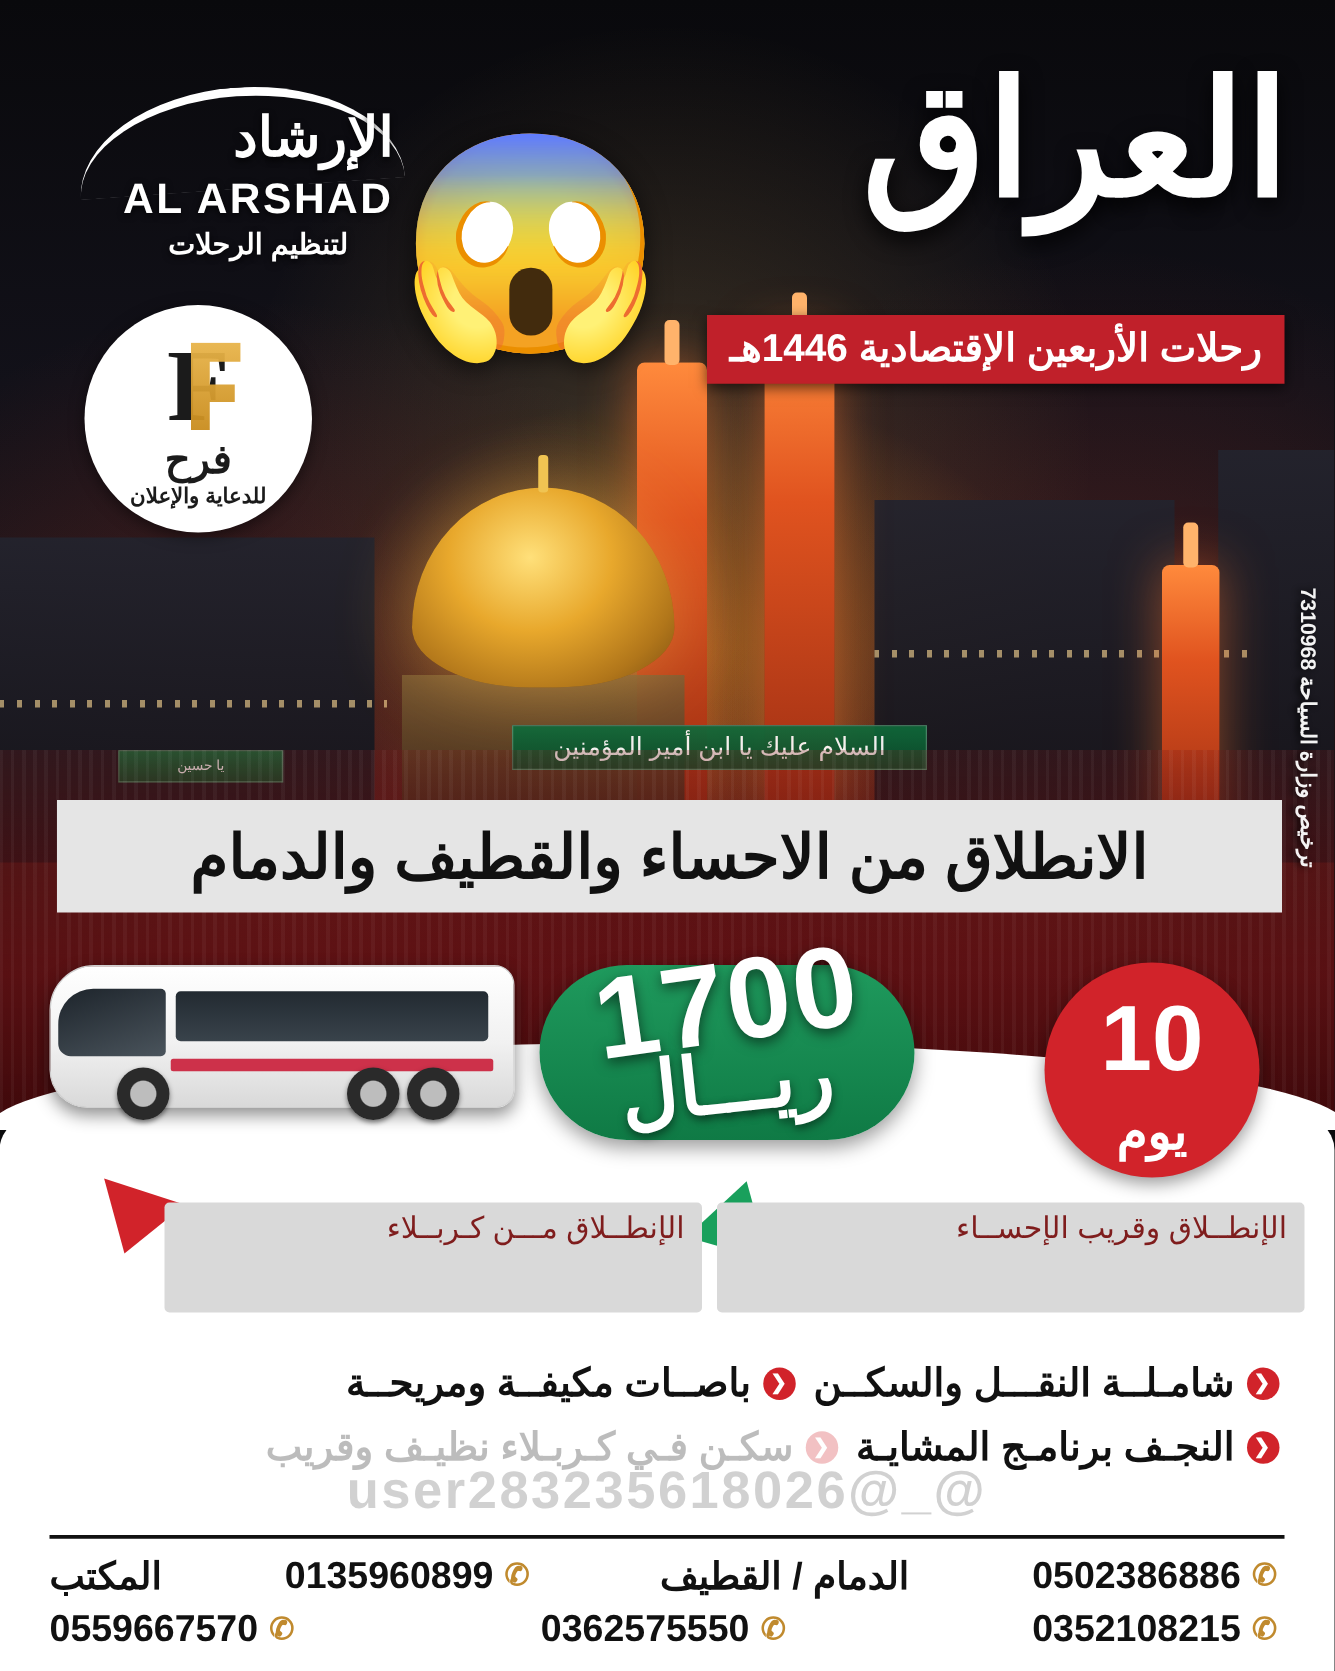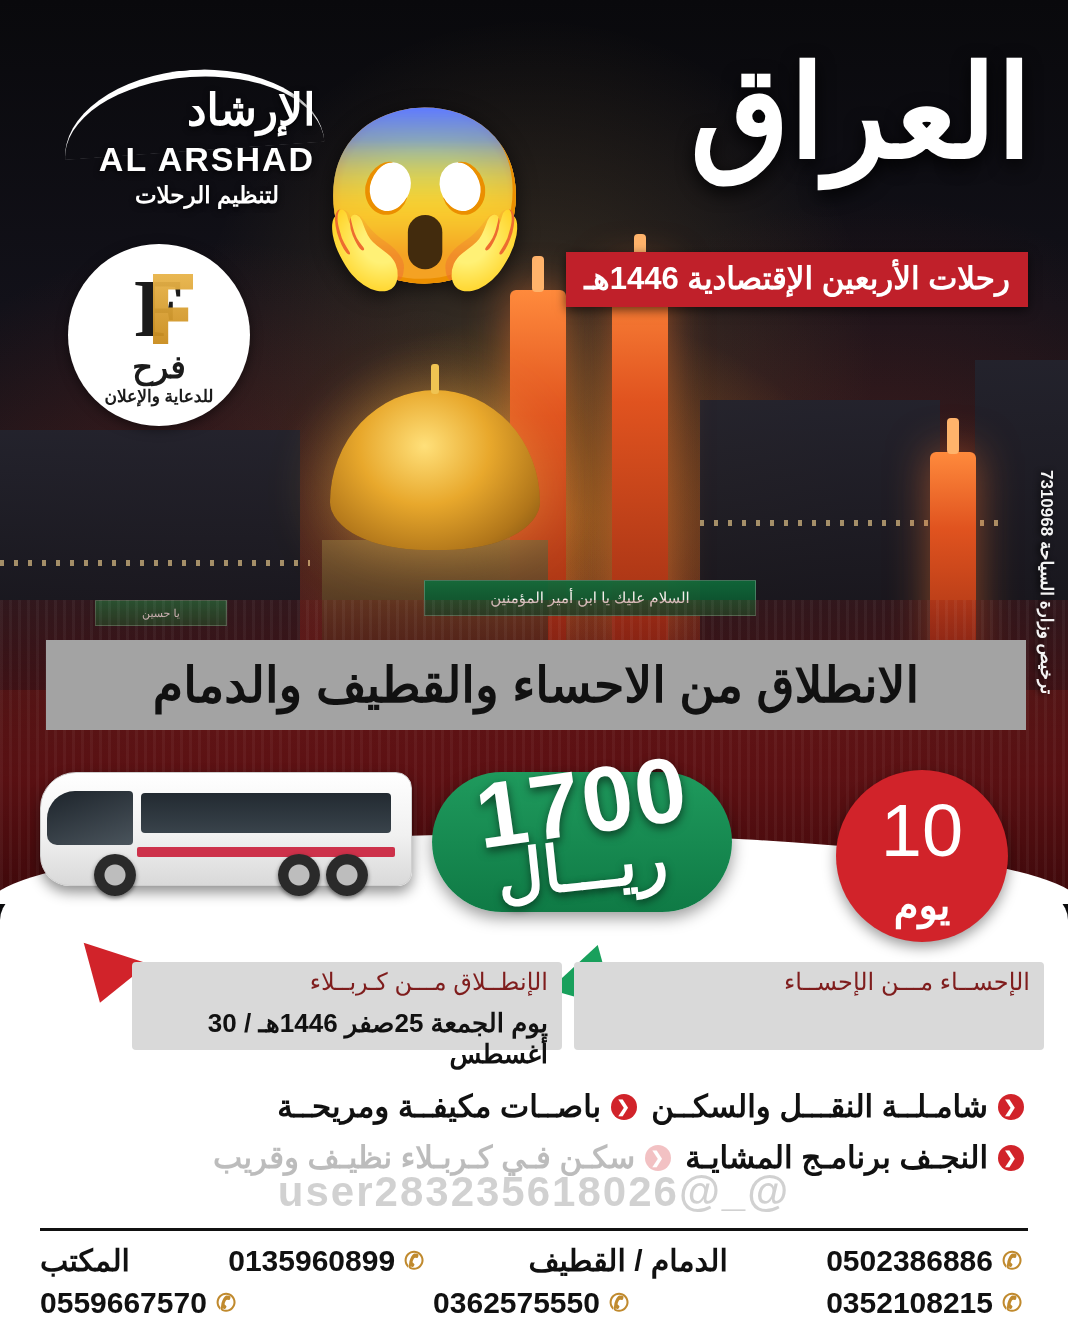--- a/index.html
+++ b/index.html
@@ -87,24 +87,24 @@
   .bldg.b2 { left: 700px; top: 400px; width: 240px; height: 280px; }
   .bldg.b3 { left: 975px; top: 360px; width: 93px; height: 330px; }
   .lightrow {
     position: absolute;
     height: 6px;
     background: repeating-linear-gradient(90deg, rgba(255,220,150,0.6) 0 4px, rgba(0,0,0,0) 4px 14px);
   }
   .lightrow.l1 { left: 0; top: 560px; width: 310px; }
   .lightrow.l2 { left: 700px; top: 520px; width: 300px; }
   .banner-green {
-    position: absolute; left: 424px; top: 580px; width: 330px; height: 34px;
+    position: absolute; left: 410px; top: 580px; width: 330px; height: 34px;
     background: linear-gradient(180deg, #0f6b3b, #0a4c2a);
     border: 1px solid rgba(255,255,255,0.25);
-    color: #fff; font-size: 15px; text-align: center; line-height: 34px;
+    color: #fff; font-size: 20px; text-align: center; line-height: 34px;
     letter-spacing: 0.3px;
     opacity: 0.92;
   }
   .banner-green.small {
     left: 95px; top: 600px; width: 130px; height: 24px; line-height: 24px; font-size: 11px;
   }
 
   
   .logo-arshad {
     position: absolute; left: 62px; top: 62px; width: 290px; height: 170px;
@@ -191,21 +191,21 @@
     color: #fff; font-size: 17px; font-weight: bold;
     writing-mode: vertical-rl;
     text-shadow: 0 2px 6px rgba(0,0,0,0.9);
     letter-spacing: 1px;
     opacity: 0.95;
   }
 
   
   .yellow-bar {
     position: absolute; left: 46px; top: 640px; width: 980px; height: 90px;
-    background: #a3a3a3;
+    background: #e5e5e5;
     display: flex; align-items: center; justify-content: center;
   }
   .yellow-bar span {
     font-size: 49px; font-weight: bold; color: #111;
     white-space: nowrap;
   }
 
   
   .lower {
     position: absolute; left: 0; top: 860px; width: 1068px; height: 477px;
@@ -275,21 +275,21 @@
   }
 
   
   .days-circle {
     position: absolute; left: 836px; top: 770px; width: 172px; height: 172px;
     border-radius: 50%;
     background: #d1232a;
     box-shadow: 0 5px 14px rgba(0,0,0,0.4);
     color: #fff; text-align: center;
   }
-  .days-circle .n { position: absolute; left: 0; right: 0; top: 18px; font-size: 74px; font-weight: normal; }
+  .days-circle .n { position: absolute; left: 0; right: 0; top: 18px; font-size: 74px; font-weight: bold; }
   .days-circle .t { position: absolute; left: 0; right: 0; top: 112px; font-size: 40px; font-weight: bold; }
 
   
   .arrow {
     position: absolute; width: 0; height: 0;
   }
   .arrow-red {
     left: 74px; top: 952px;
     border-left: 34px solid transparent;
     border-right: 34px solid transparent;
@@ -446,25 +446,24 @@
 
   <div class="days-circle">
     <div class="n">10</div>
     <div class="t">يوم</div>
   </div>
 
   <div class="arrow arrow-red"></div>
   <div class="arrow arrow-green"></div>
 
   <div class="dep right">
-    <div class="title">الإحســاء مـــن الإحســاء</div>
+    <div class="title">الإنطــلاق وقريب الإحســاء</div>
   </div>
   <div class="dep left">
     <div class="title">الإنطــلاق مـــن كـربــلاء</div>
-    <div class="date">يوم الجمعة 25صفر 1446هـ / 30 أغسطس</div>
   </div>
 
   <div class="features">
     <div class="frow">
       <div class="fitem">
         <span class="bullet">❮</span>
         <span>شامـلــة النقـــل والسكــن</span>
       </div>
       <div class="fitem">
         <span class="bullet">❮</span>

